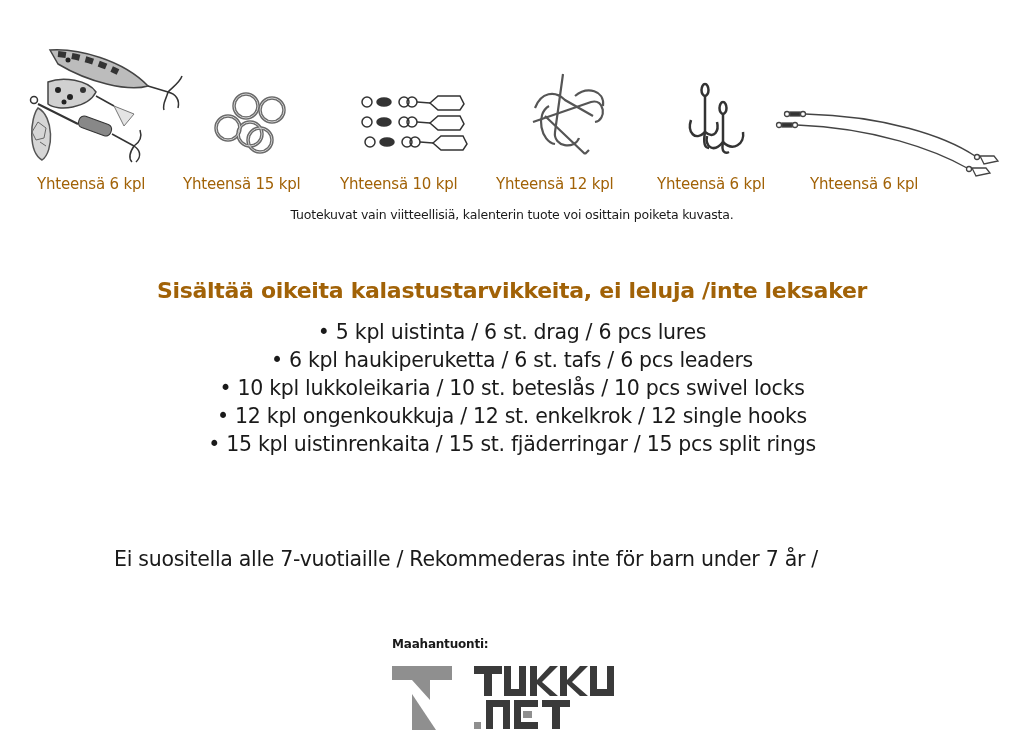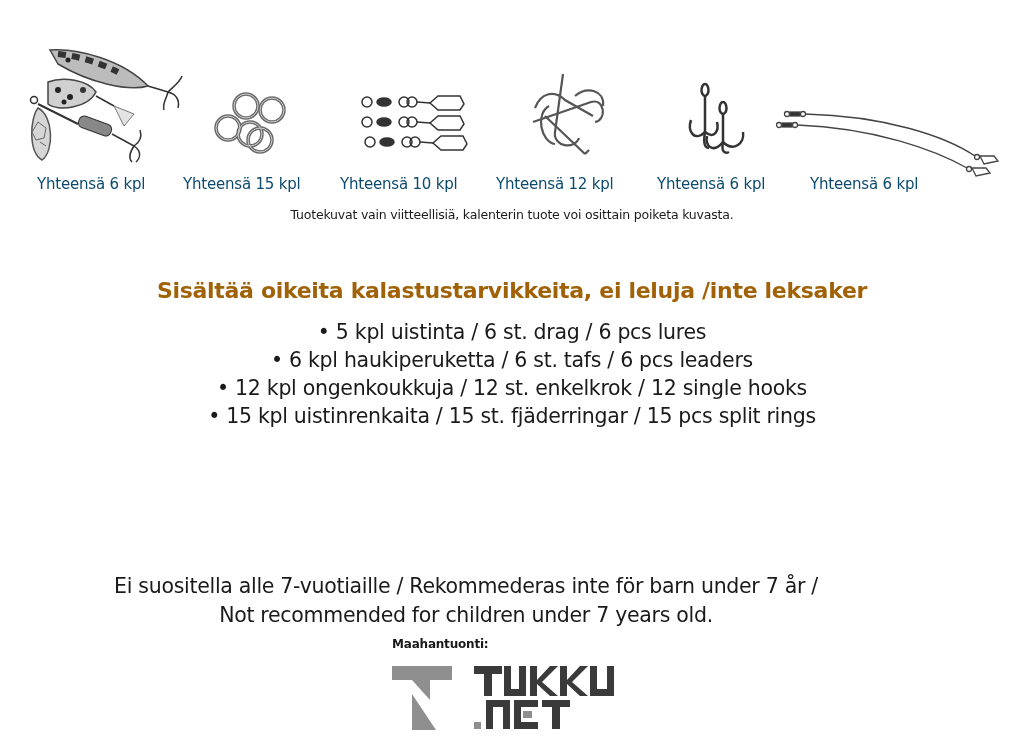--- a/index.html
+++ b/index.html
@@ -4,37 +4,37 @@
   <style>
     html, body { margin: 0; padding: 0; background: #ffffff; }
     body {
       width: 1024px; height: 751px; position: relative; overflow: hidden;
       font-family: "DejaVu Sans", sans-serif; color: #1a1a1a;
     }
     .products { position: absolute; left: 0; top: 0; width: 1024px; height: 200px; }
     .product-img { position: absolute; }
     .product-label {
       position: absolute; top: 175px; font-size: 15px; white-space: nowrap;
-      letter-spacing: -0.2px; color: #0c4a6e;
+      letter-spacing: -0.2px; color: #a16207;
     }
     .disclaimer {
       position: absolute; top: 207px; left: 0; width: 1024px; text-align: center;
       font-size: 12.5px; letter-spacing: -0.2px;
     }
     .headline {
       position: absolute; top: 278px; left: 0; width: 1024px; text-align: center;
       font-size: 22px; font-weight: bold; letter-spacing: -0.3px; color: #a16207;
     }
     .contents {
       position: absolute; top: 318px; left: 0; width: 1024px; text-align: center;
       font-size: 20.5px; line-height: 28px; letter-spacing: -0.3px;
     }
     .contents div { white-space: nowrap; }
     .warning {
-      position: absolute; top: 572px; left: 0; width: 932px; text-align: center;
+      position: absolute; top: 545px; left: 0; width: 932px; text-align: center;
       font-size: 20.5px; line-height: 29px; letter-spacing: -0.3px;
     }
     .import-label {
       position: absolute; top: 637px; left: 392px; font-size: 12px; font-weight: bold;
       letter-spacing: -0.2px;
     }
     .logo { position: absolute; left: 390px; top: 662px; width: 230px; height: 72px; }
   </style>
 </head>
 <body>
@@ -160,27 +160,27 @@
   <span class="product-label" style="left:810px">Yhteensä 6 kpl</span>
 </div>
 
 <div class="disclaimer">Tuotekuvat vain viitteellisiä, kalenterin tuote voi osittain poiketa kuvasta.</div>
 
 <div class="headline">Sisältää oikeita kalastustarvikkeita, ei leluja /inte leksaker</div>
 
 <div class="contents">
   <div>• 5 kpl uistinta / 6 st. drag / 6 pcs lures</div>
   <div>• 6 kpl  haukiperuketta / 6 st. tafs / 6 pcs leaders</div>
+  <div>• 10 kpl  lukkoleikaria / 10 st. beteslås / 10 pcs swivel locks</div>
   <div>• 12 kpl ongenkoukkuja / 12 st. enkelkrok / 12 single hooks</div>
   <div>• 15 kpl uistinrenkaita / 15 st. fjäderringar / 15 pcs split rings</div>
 </div>
 
 <div class="warning">
   <div>Ei suositella alle 7-vuotiaille / Rekommederas inte för barn under 7 år /</div>
-  <div>Not recommended for children under 7 years old.</div>
 </div>
 
 <div class="import-label">Maahantuonti:</div>
 
 <svg class="logo" viewBox="0 0 230 72">
 
   <polygon points="2,4 62,4 62,18 40,18 40,38 22,18 2,18" fill="#8f8f8f"></polygon>
   <polygon points="22,32 46,68 22,68" fill="#8f8f8f"></polygon>
 
   <g fill="#3a3a3a">

